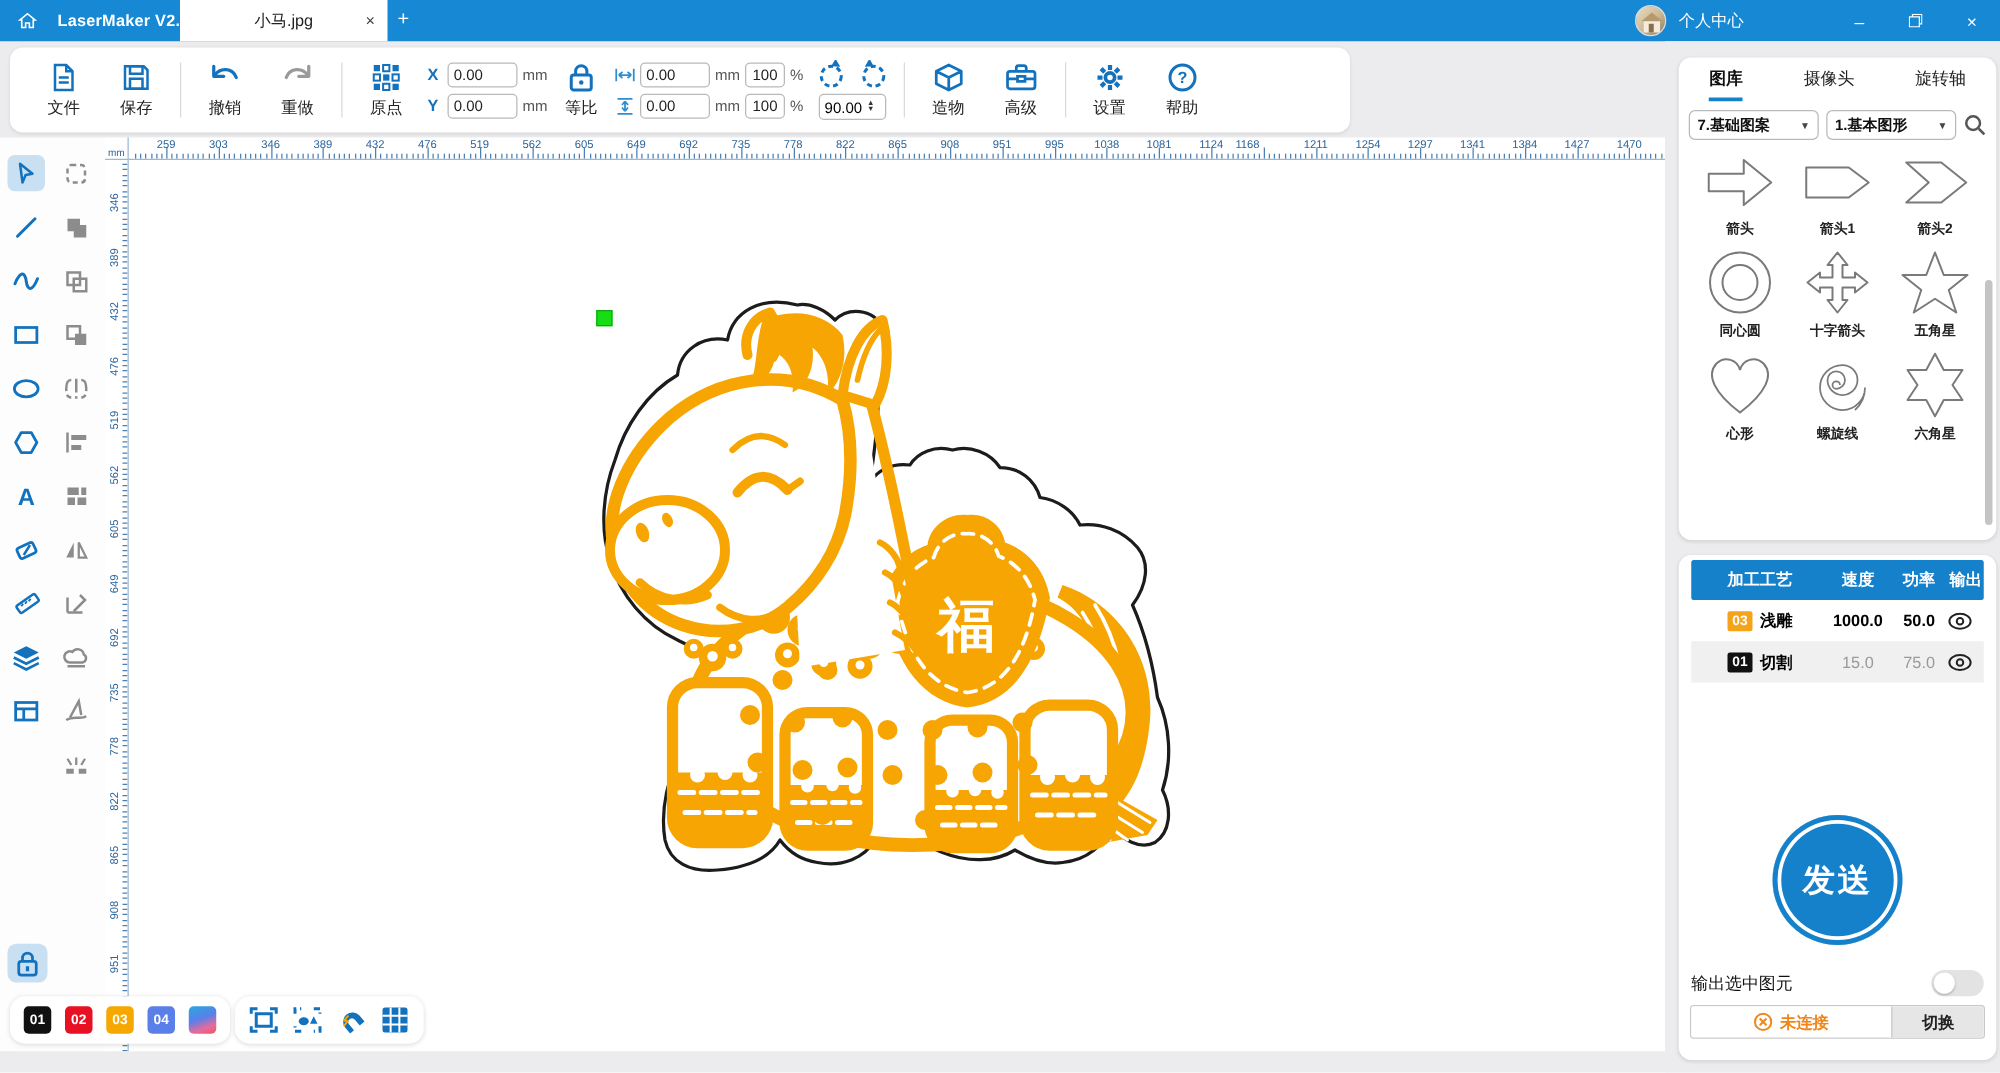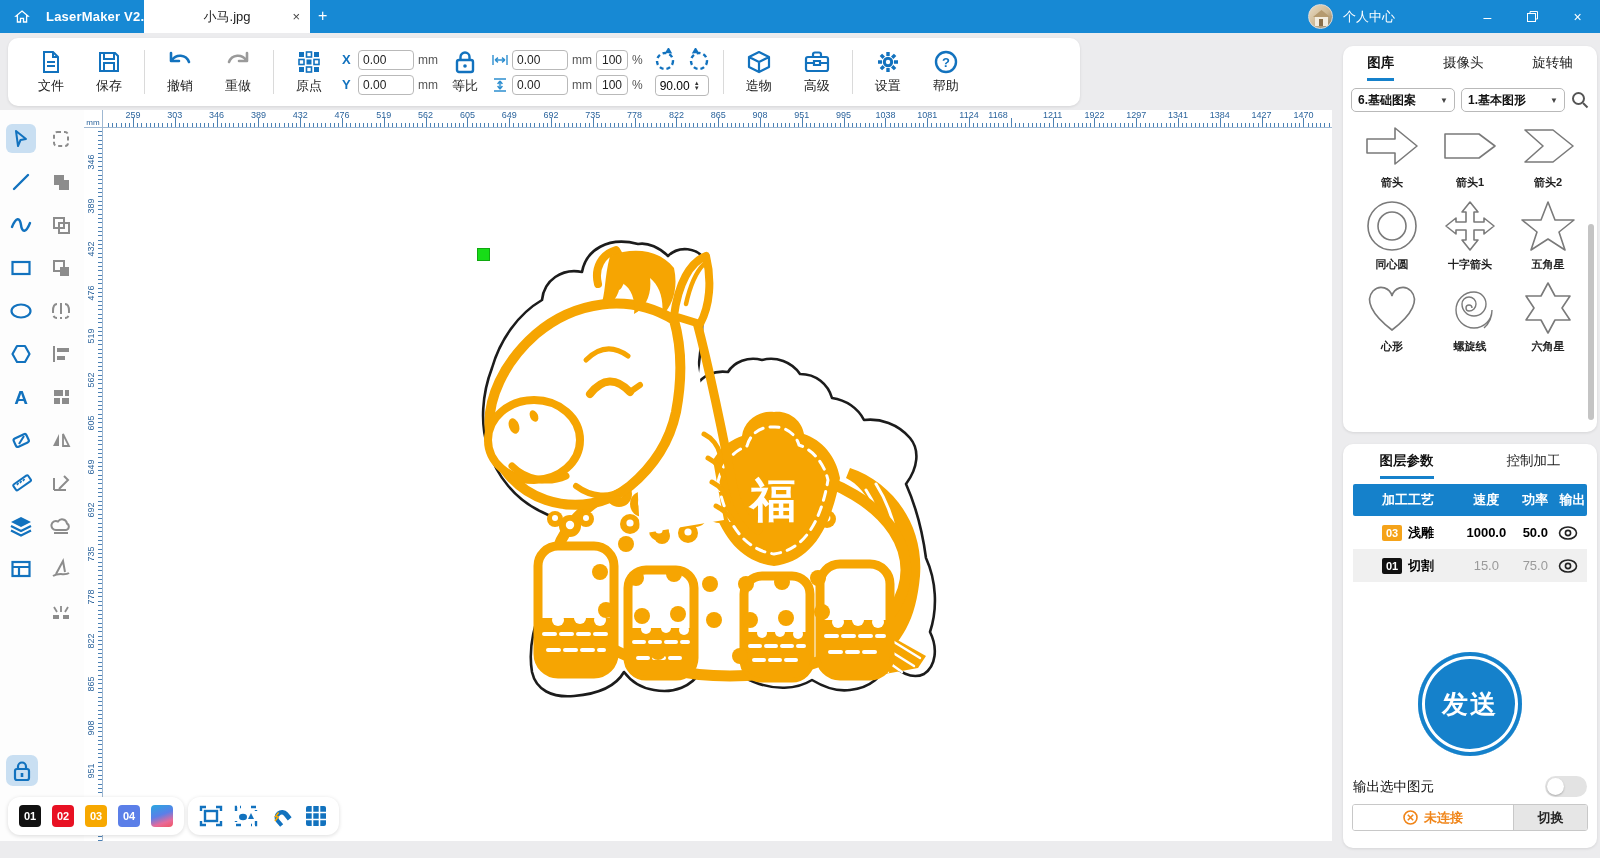--- a/index.html
+++ b/index.html
@@ -439,21 +439,21 @@
       <span class="h-num" style="left: 573.4px;">822</span>
       <span class="h-num" style="left: 615.2px;">865</span>
       <span class="h-num" style="left: 657px;">908</span>
       <span class="h-num" style="left: 698.8px;">951</span>
       <span class="h-num" style="left: 740.6px;">995</span>
       <span class="h-num" style="left: 782.4px;">1038</span>
       <span class="h-num" style="left: 824.2px;">1081</span>
       <span class="h-num" style="left: 866px;">1124</span>
       <span class="h-num" style="left: 895px;">1168</span>
       <span class="h-num" style="left: 949.6px;">1211</span>
-      <span class="h-num" style="left: 991.4px;">1922</span>
+      <span class="h-num" style="left: 991.4px;">1254</span>
       <span class="h-num" style="left: 1033.2px;">1297</span>
       <span class="h-num" style="left: 1075px;">1341</span>
       <span class="h-num" style="left: 1116.8px;">1384</span>
       <span class="h-num" style="left: 1158.6px;">1427</span>
       <span class="h-num" style="left: 1200.4px;">1470</span>
       <div class="h-tick" style="left: 5px; height: 4.5px;"></div>
       <div class="h-tick" style="left: 9.18px; height: 4.5px;"></div>
       <div class="h-tick" style="left: 13.36px; height: 4.5px;"></div>
       <div class="h-tick" style="left: 17.54px; height: 4.5px;"></div>
       <div class="h-tick" style="left: 21.72px; height: 4.5px;"></div>
@@ -1114,21 +1114,21 @@
 <div class="right-bg"></div>
 
 <div class="card card1">
   <div class="ptabs">
     <div class="ptab active">图库</div>
     <div class="ptab">摄像头</div>
     <div class="ptab">旋转轴</div>
   </div>
   <div class="filters">
     <div class="fselect">
-      <span>6.基础图案</span>
+      <span>7.基础图案</span>
         <span class="car">▼</span>
     </div>
     <div class="fselect">
       <span>1.基本图形</span>
         <span class="car">▼</span>
     </div>
     <svg width="18" height="18" viewBox="0 0 18 18">
         <circle cx="7.5" cy="7.5" r="5.5" fill="none" stroke="#555" stroke-width="2"></circle>
         <path d="M12 12 L16.5 16.5" stroke="#555" stroke-width="2"></path>
       </svg>
@@ -1187,24 +1187,20 @@
       <svg width="62" height="56" viewBox="0 0 62 56">
           <path d="M31 3 L38 16 L53 16 L45 28 L53 40 L38 40 L31 53 L24 40 L9 40 L17 28 L9 16 L24 16 Z" fill="none" stroke="#7a7a7a" stroke-width="1.6" stroke-linejoin="round"></path>
         </svg>
       <span class="slabel">六角星</span>
     </div>
   </div>
   <div class="scrollbar"></div>
 </div>
 
 <div class="card card2">
-  <div class="ptabs">
-    <div class="ptab active">图层参数</div>
-    <div class="ptab">控制加工</div>
-  </div>
   <div class="layer-table">
     <div class="lt-head">
       <div class="c1">加工工艺</div>
       <div class="c2">速度</div>
       <div class="c3">功率</div>
       <div class="c4">输出</div>
     </div>
     <div class="lt-row">
       <div class="c1">
           <span class="badge" style="background:#F5A31A">03</span>

